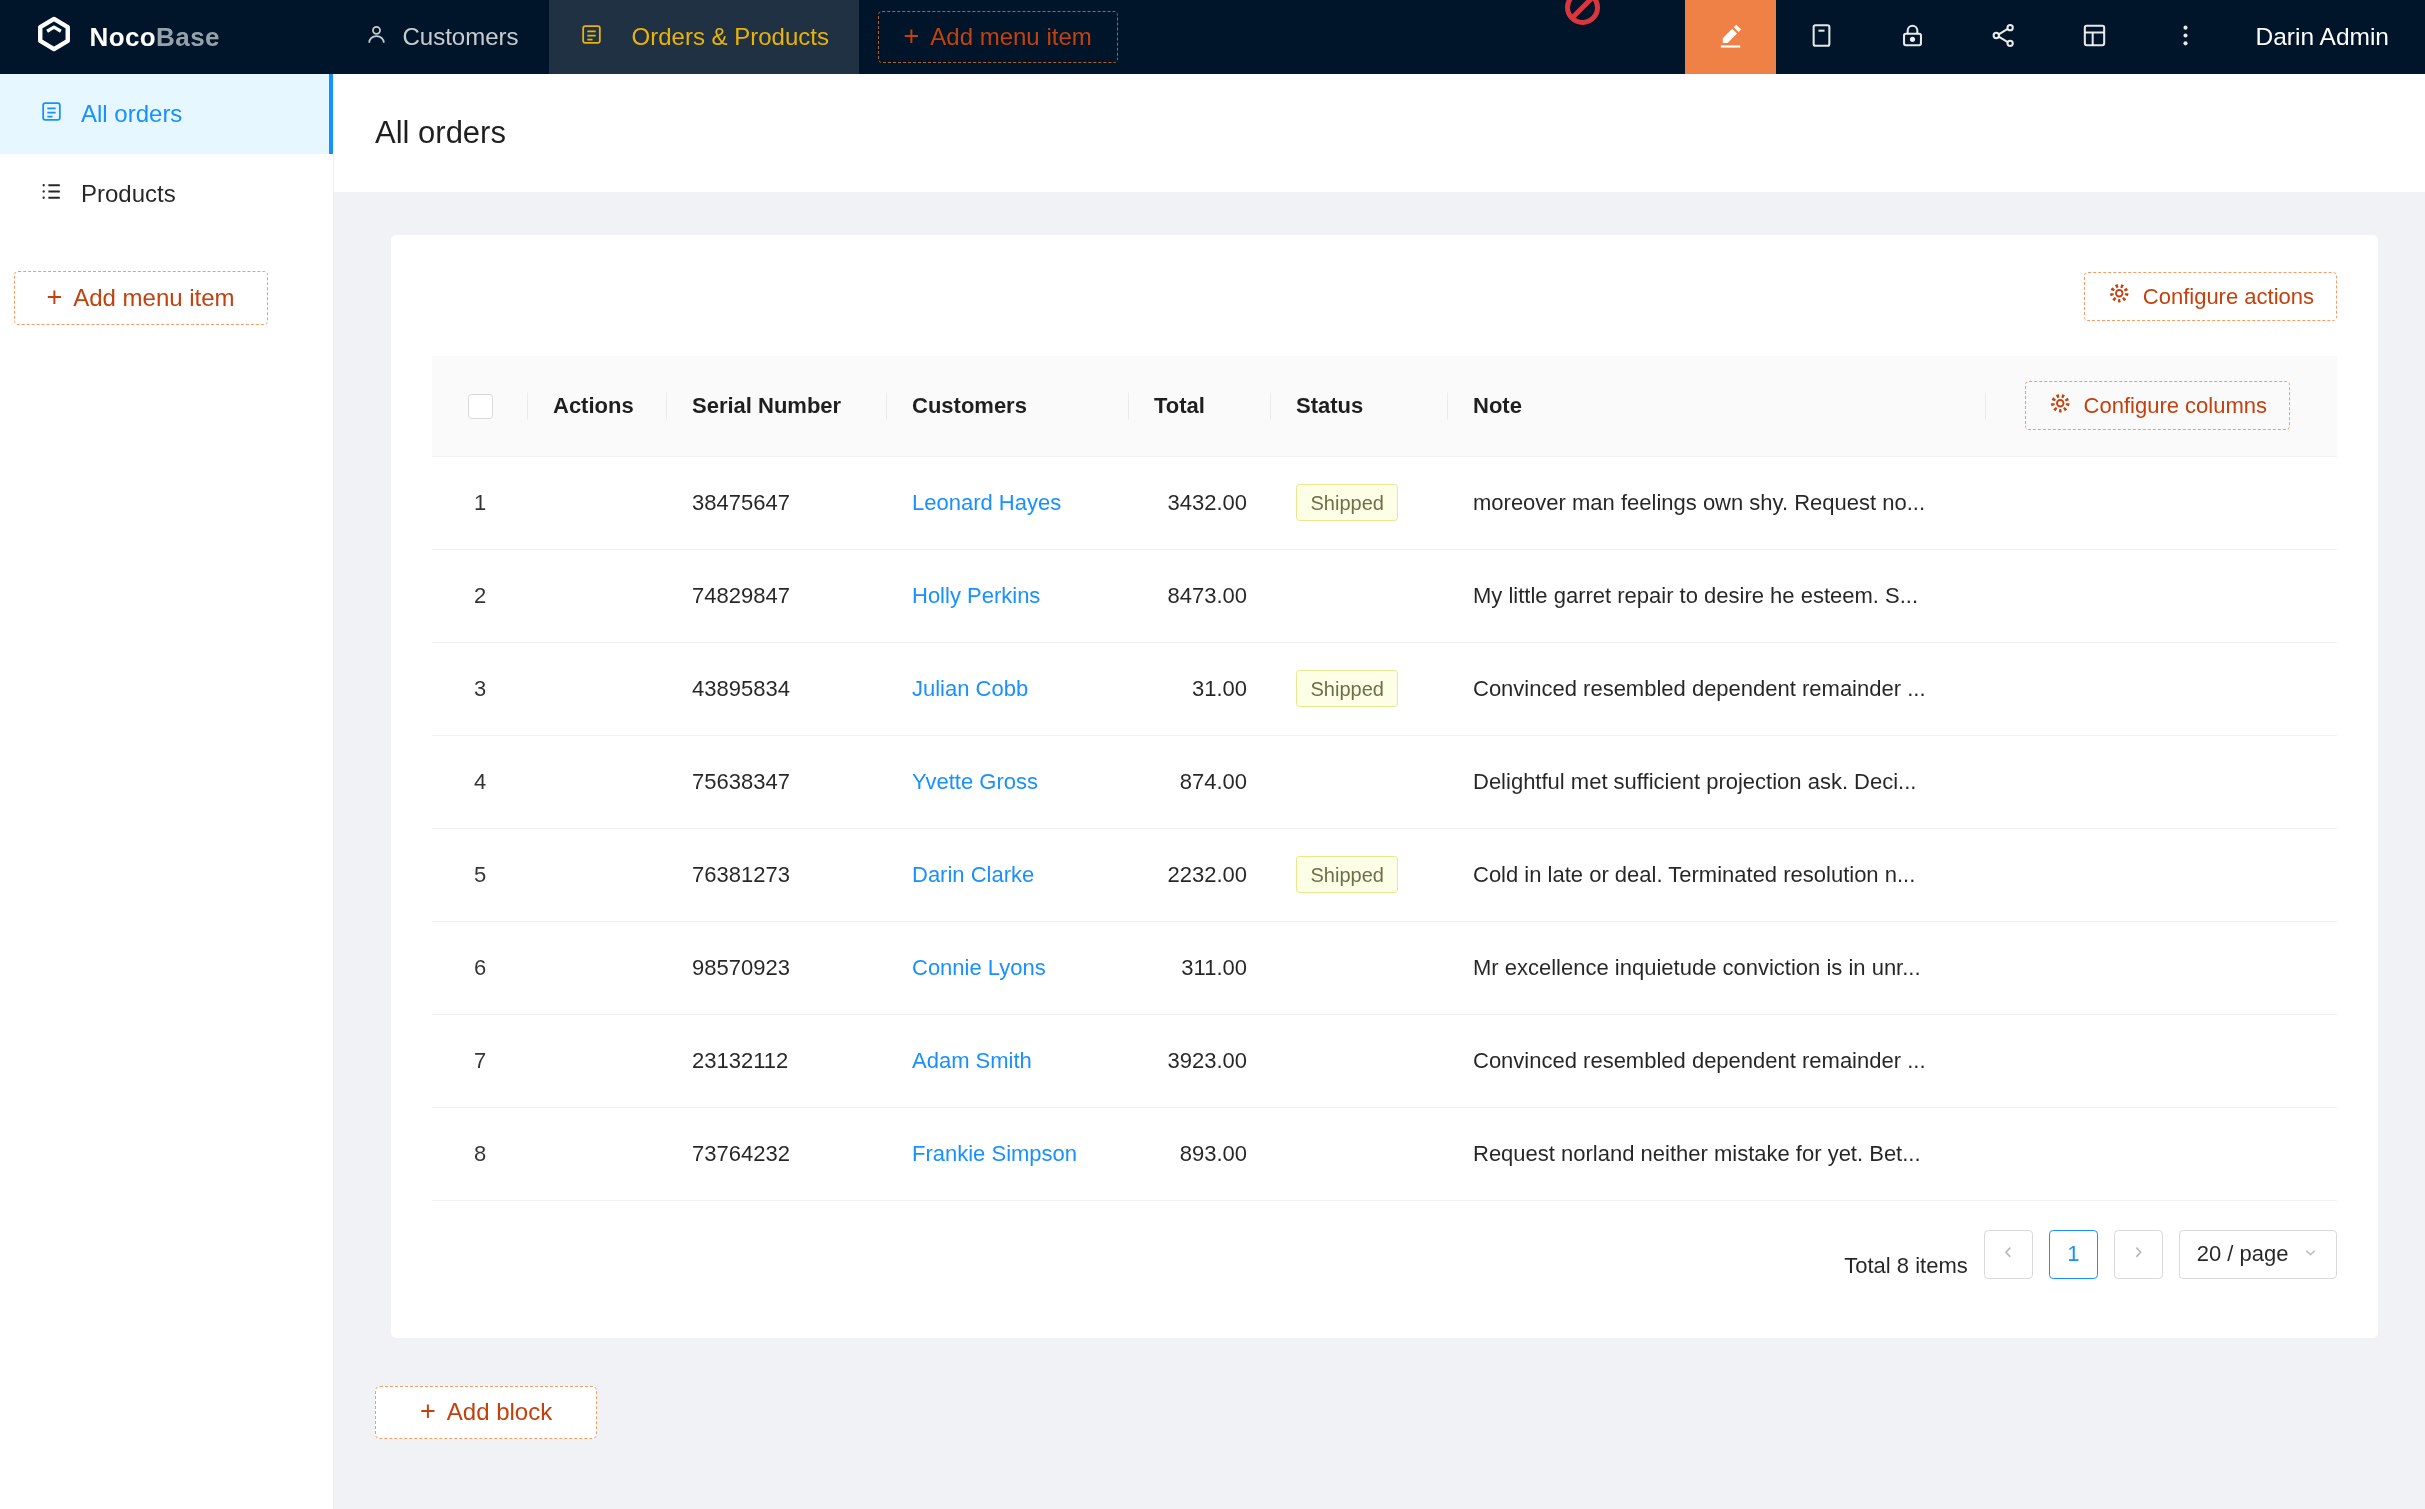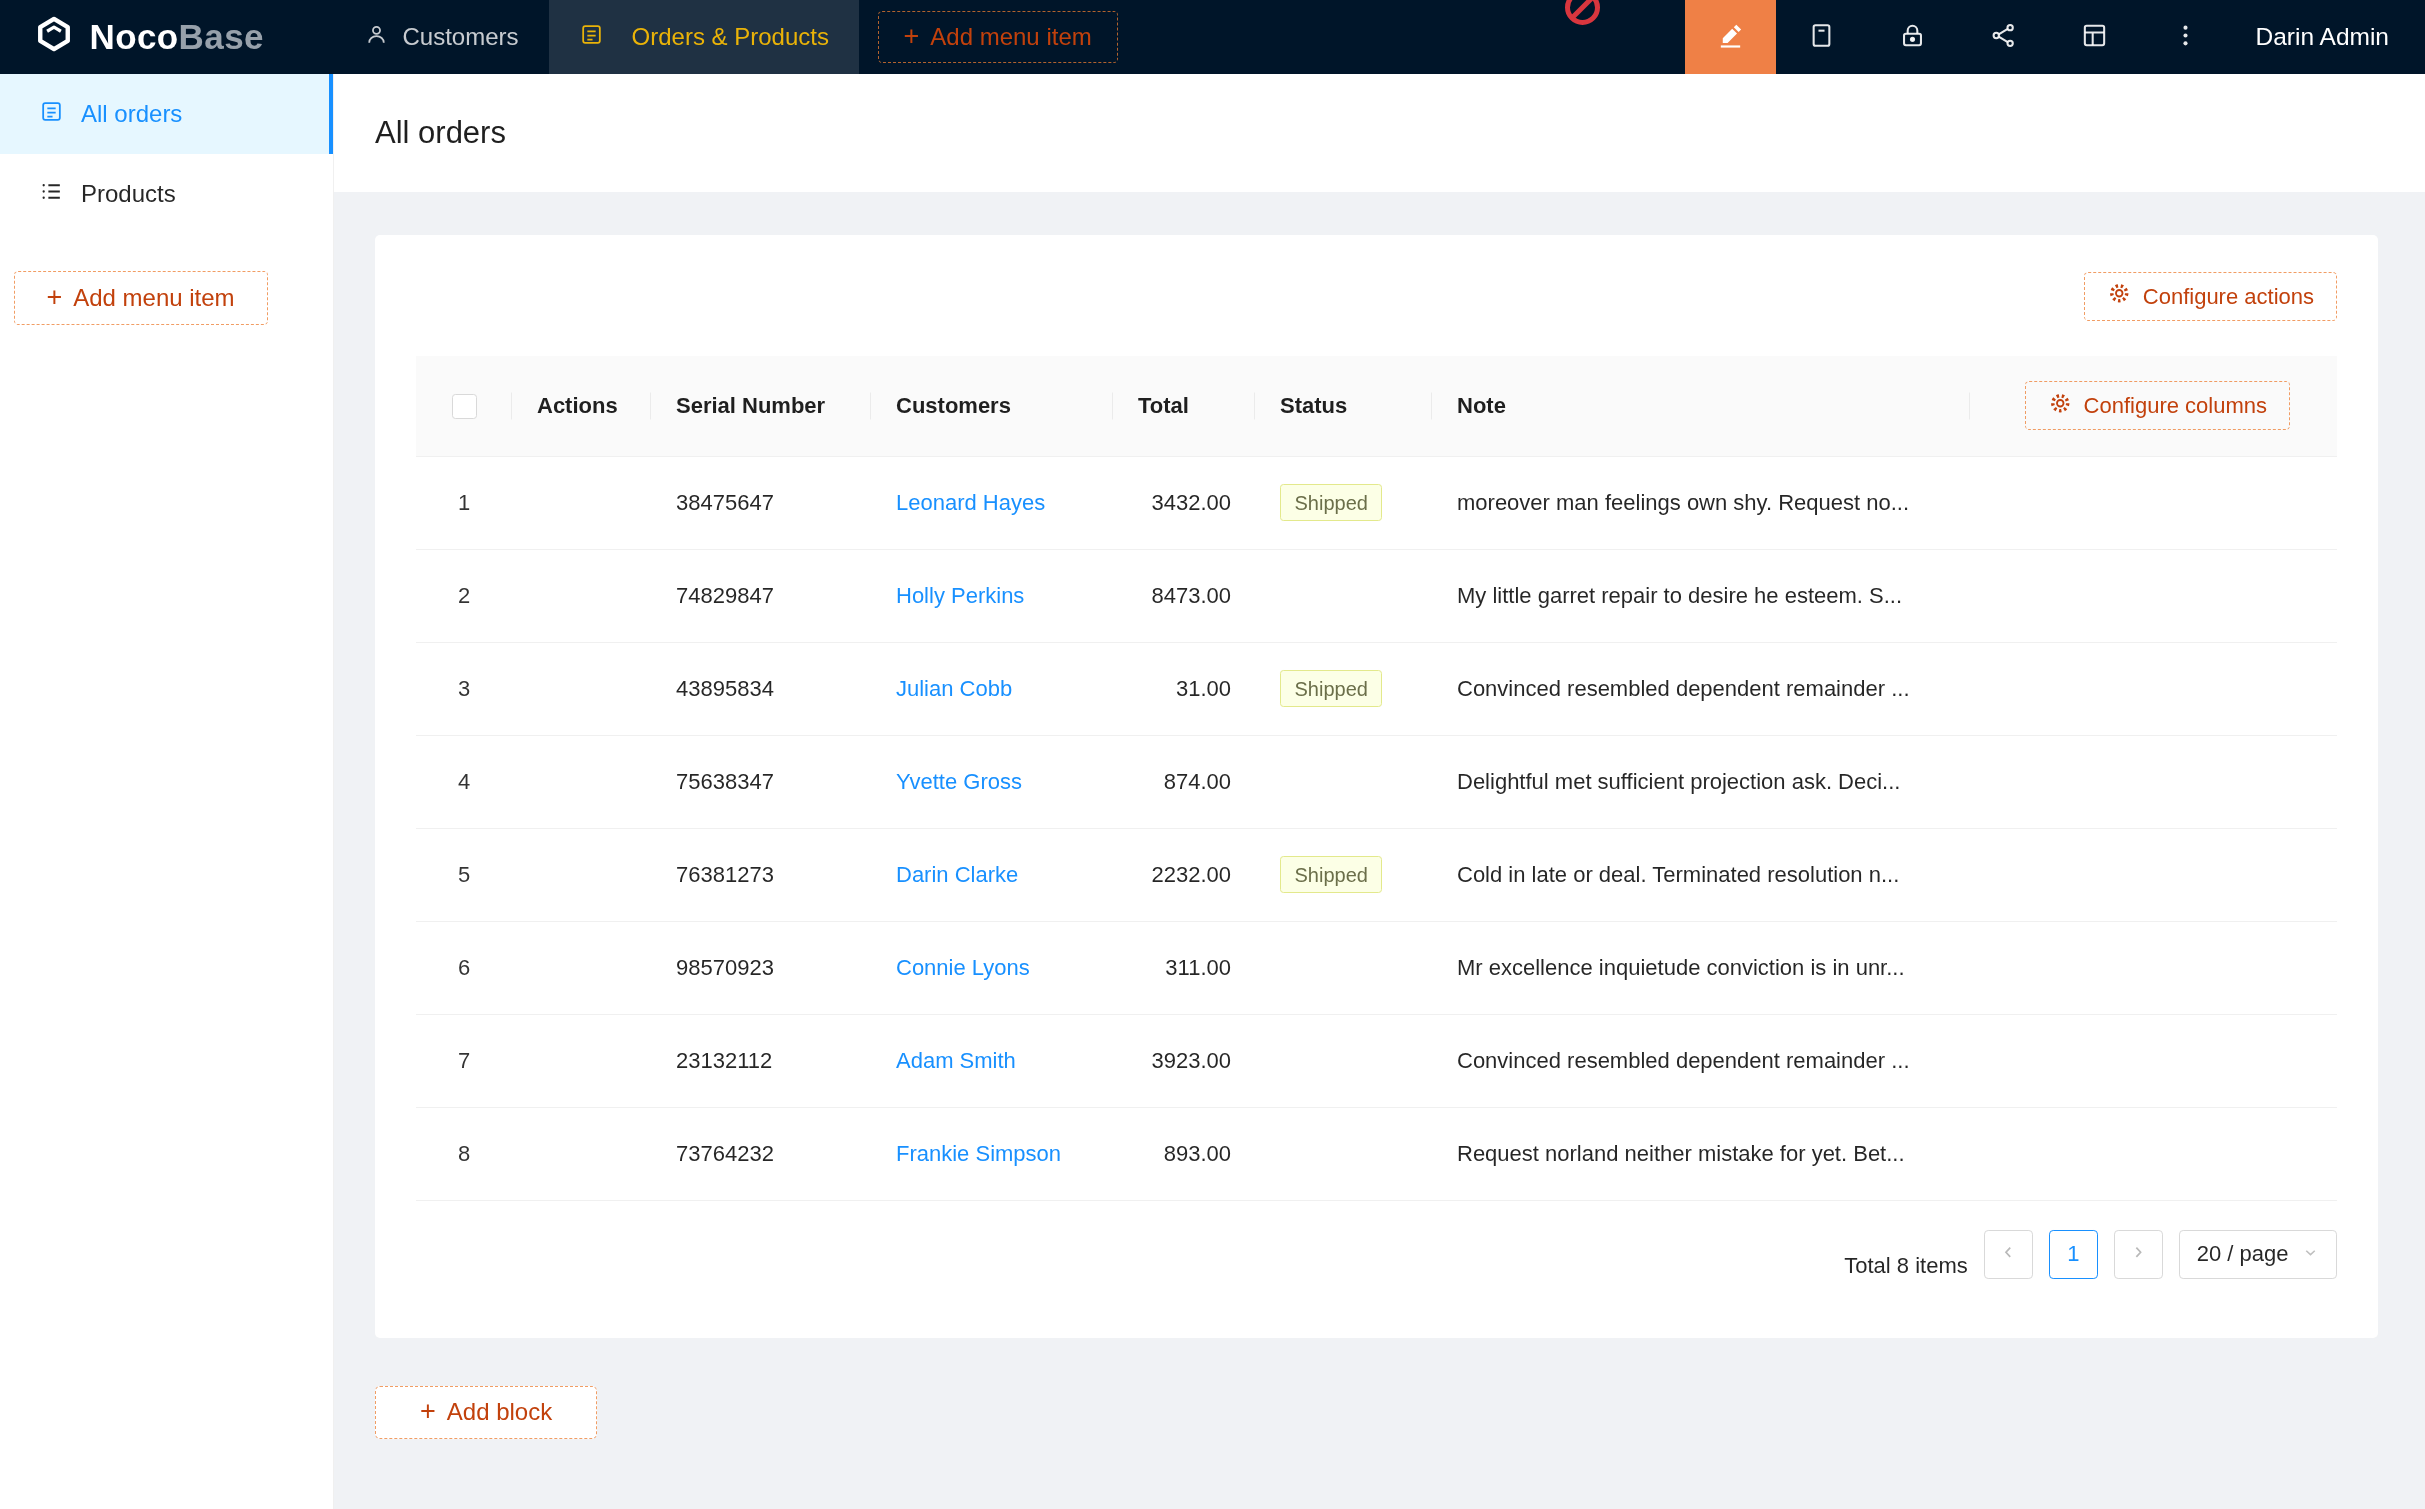--- a/index.html
+++ b/index.html
@@ -4,21 +4,21 @@
 <style>
   * { box-sizing: border-box; margin: 0; padding: 0; }
   html, body { width: 2426px; height: 1509px; overflow: hidden; }
   body { font-family: "Liberation Sans", sans-serif; font-size: 22px; color: rgba(0,0,0,0.85); background: #f0f2f5; }
 
   .app { width: 2426px; height: 1509px; display: flex; flex-direction: column; }
 
   
   .navbar { height: 74px; background: #001529; display: flex; align-items: stretch; position: relative; overflow: hidden; flex: 0 0 74px; }
   .logo { width: 334px; display: flex; align-items: center; padding-left: 32px; gap: 13.5px; cursor: pointer; }
-  .logo-text { font-size: 35px; font-weight: 700; color: #ffffff; letter-spacing: 0.4px; }
+  .logo-text { font-size: 26px; font-weight: 700; color: #ffffff; letter-spacing: 0.4px; }
   .logo-text .sub { color: #97a1ab; }
   .nav-menu { display: flex; align-items: stretch; }
   .nav-item { display: flex; align-items: center; gap: 13.5px; padding: 0 30px; color: rgba(255,255,255,0.78); font-size: 24px; cursor: pointer; }
   .nav-item.active { background: rgba(255,255,255,0.12); color: #eab308; gap: 28px; }
   .nav-item svg { width: 25px; height: 25px; }
   .navbar .dashed-btn.nav-add { align-self: center; margin-left: 18.6px; height: 52px; padding: 0 25px; font-size: 24px; background: transparent; }
   .navbar-right { margin-left: auto; display: flex; align-items: stretch; }
   .icon-btn { width: 91px; border: none; background: transparent; color: rgba(255,255,255,0.9); display: grid; place-items: center; cursor: pointer; }
   .icon-btn svg { width: 29px; height: 29px; }
   .editor-btn { background: #ef8046; color: #fff; }
@@ -36,21 +36,21 @@
   .side-item svg { width: 25px; height: 25px; }
   .side-item.active { background: #e6f7ff; color: #1890ff; border-right: 4.2px solid #1890ff; }
   .side-add { margin: 37px 0 0 13.5px; width: 254px; height: 54px; font-size: 24px; background: transparent; }
 
   .main { flex: 1; display: flex; flex-direction: column; background: #f0f2f5; min-width: 0; }
   .page-header { background: #ffffff; height: 118px; display: flex; align-items: center; padding-left: 41px; flex: 0 0 118px; }
   .page-title { font-size: 31px; font-weight: 500; color: rgba(0,0,0,0.88); }
 
   .content { padding: 43px 48px 0 41px; }
 
-  .card { background: #ffffff; border-radius: 5px; padding: 37px 41px 59px 41px; }
+  .card { background: #ffffff; border-radius: 5px; padding: 37px 41px 59px 41px; margin-left: 16px; }
   .card-actions { display: flex; justify-content: flex-end; margin-bottom: 35px; }
 
   
   .dashed-btn { display: inline-flex; align-items: center; justify-content: center; gap: 11px; border: 1.7px dashed rgba(237,125,49,0.75); color: #c2410c; background: transparent; border-radius: 4.2px; font-family: inherit; cursor: pointer; }
   .config-btn { height: 49px; padding: 0 22px; font-size: 22px; background: #fff0; }
   .config-btn svg { width: 24.5px; height: 24.5px; }
   .plus::before { content: "+"; font-size: 27px; line-height: 1; }
 
   
   table { width: 100%; border-collapse: collapse; font-size: 22px; }

